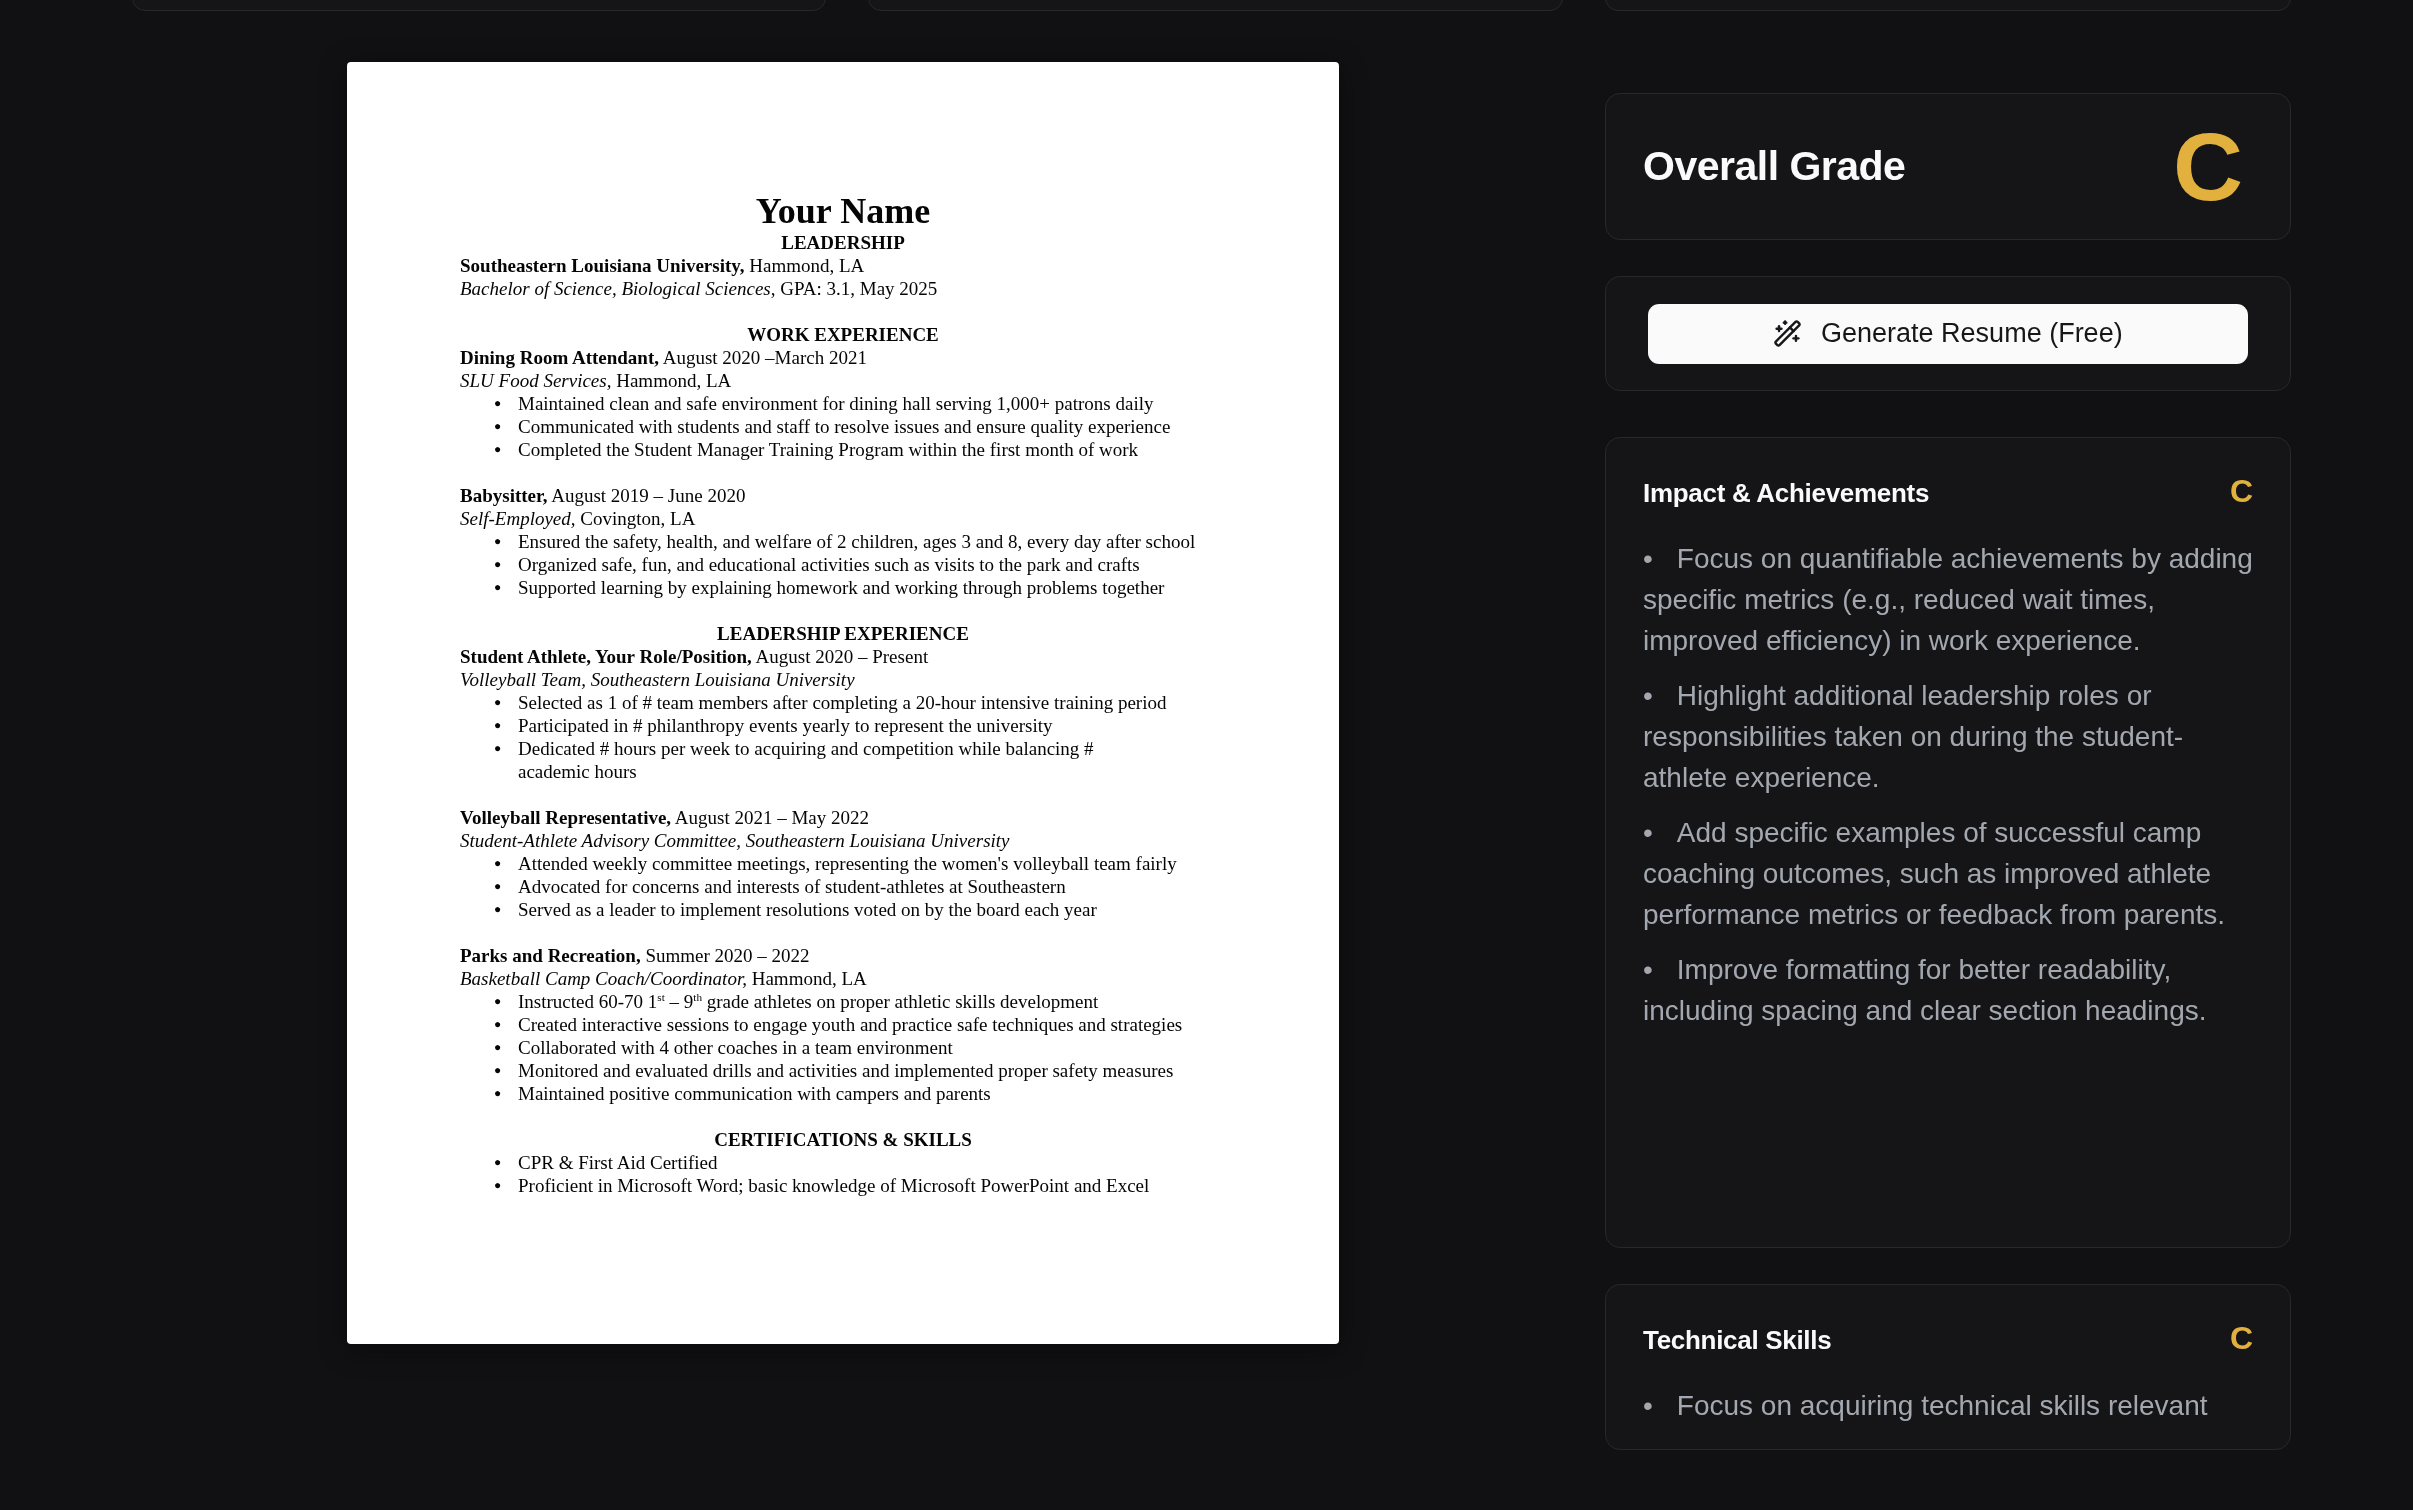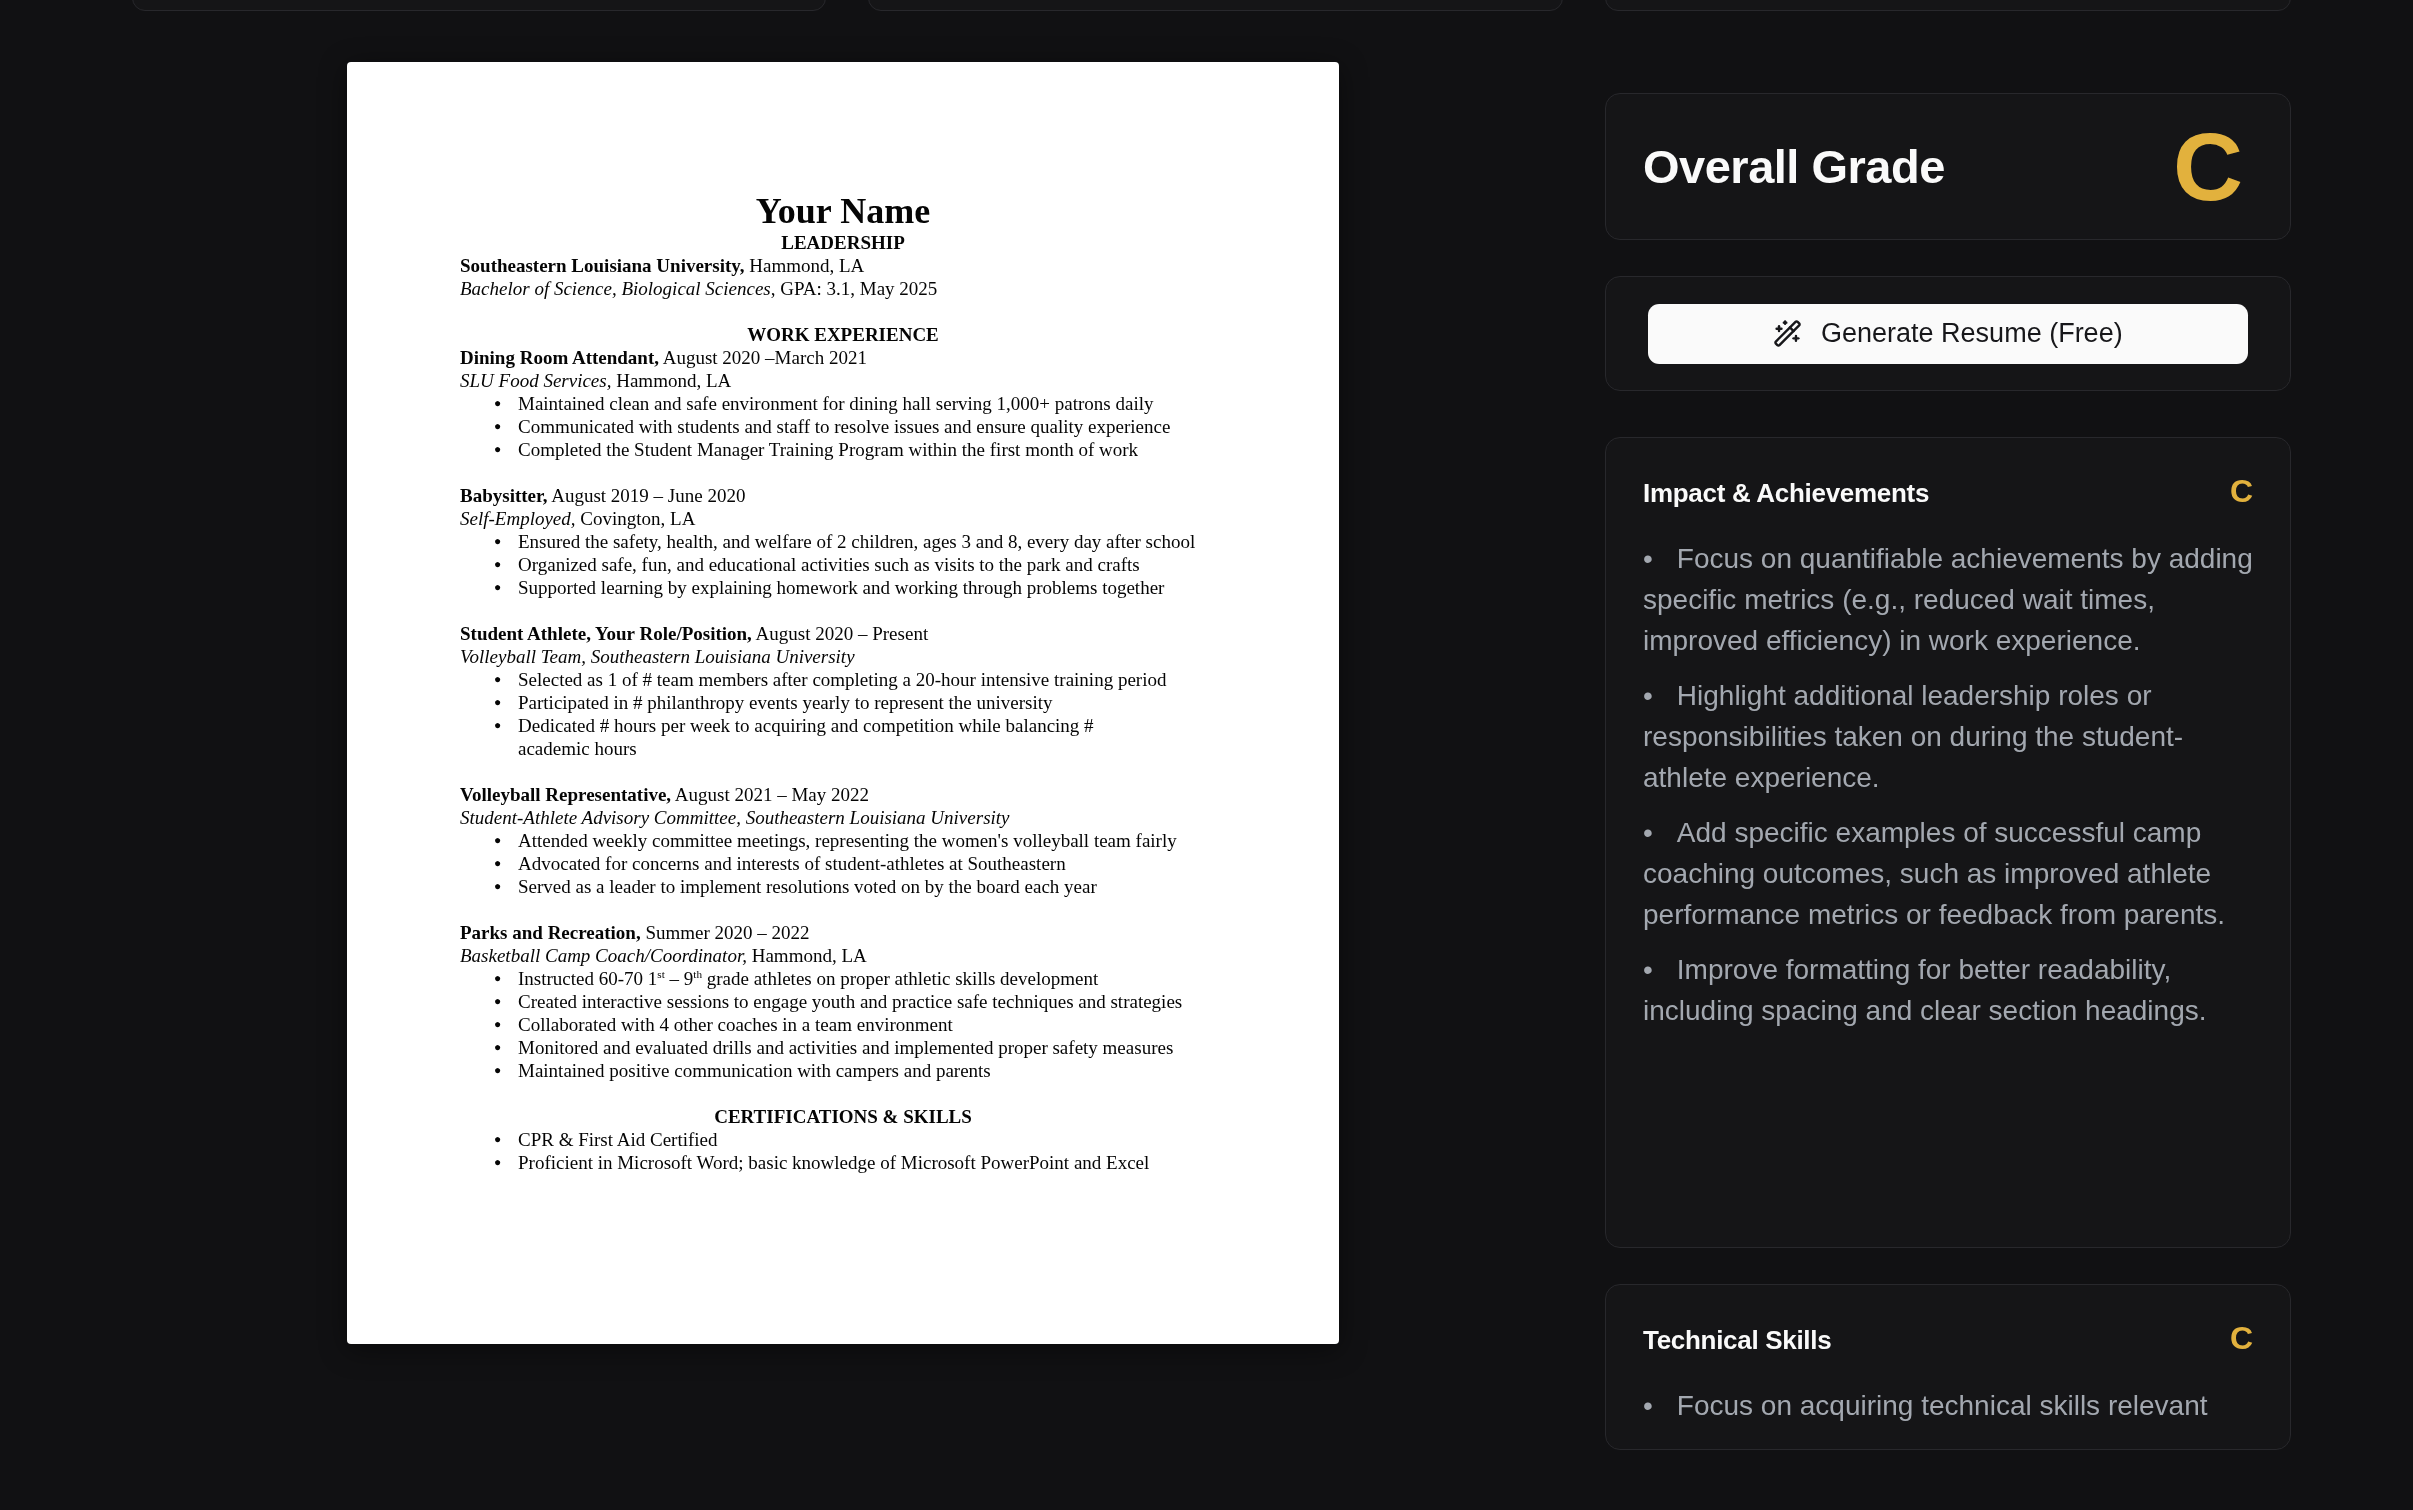--- a/index.html
+++ b/index.html
@@ -46,21 +46,21 @@
   sup { font-size: 11.2px; line-height: 0; }
 
   
   .panel-card {
     position: absolute; left: 1605px; width: 686px;
     background: #151517; border: 0.9px solid #28282c; border-radius: 15px;
   }
   .card-overall { top: 93px; height: 147px;
     display: flex; align-items: center; justify-content: space-between;
     padding: 0 47px 0 37px; }
-  .overall-label { font-size: 47px; font-weight: bold; color: #fafafa; letter-spacing: -0.5px; }
+  .overall-label { font-size: 41px; font-weight: bold; color: #fafafa; letter-spacing: -0.5px; }
   .overall-grade { font-size: 97px; font-weight: bold; line-height: 1; }
 
   .card-generate { top: 276px; height: 115px;
     display: flex; align-items: center; padding: 0 42px; }
   .gen-btn {
     width: 100%; height: 60px; background: #fafafa; border: none; border-radius: 11.2px;
     display: flex; align-items: center; justify-content: center; gap: 18.7px;
     font-family: "Liberation Sans", sans-serif;
     font-size: 27px; font-weight: 500; color: #17171a; cursor: pointer;
   }
@@ -104,20 +104,21 @@
   <div class="r-gap"></div>
   <div><span class="r-b">Babysitter,</span><span> August 2019 – June 2020</span></div>
   <div><span class="r-i">Self-Employed,</span><span> Covington, LA</span></div>
   <ul class="r-bullets">
     <li>Ensured the safety, health, and welfare of 2 children, ages 3 and 8, every day after school</li>
     <li>Organized safe, fun, and educational activities such as visits to the park and crafts</li>
     <li>Supported learning by explaining homework and working through problems together</li>
   </ul>
 
   <div class="r-gap"></div>
+  <div class="r-heading">LEADERSHIP EXPERIENCE</div>
 
   <div><span class="r-b">Student Athlete, Your Role/Position,</span><span> August 2020 – Present</span></div>
   <div><span class="r-i">Volleyball Team, Southeastern Louisiana University</span><span></span></div>
   <ul class="r-bullets">
     <li>Selected as 1 of # team members after completing a 20-hour intensive training period</li>
     <li>Participated in # philanthropy events yearly to represent the university</li>
     <li class="w-tight">Dedicated # hours per week to acquiring and competition while balancing # academic hours</li>
   </ul>
 
   <div class="r-gap"></div>

